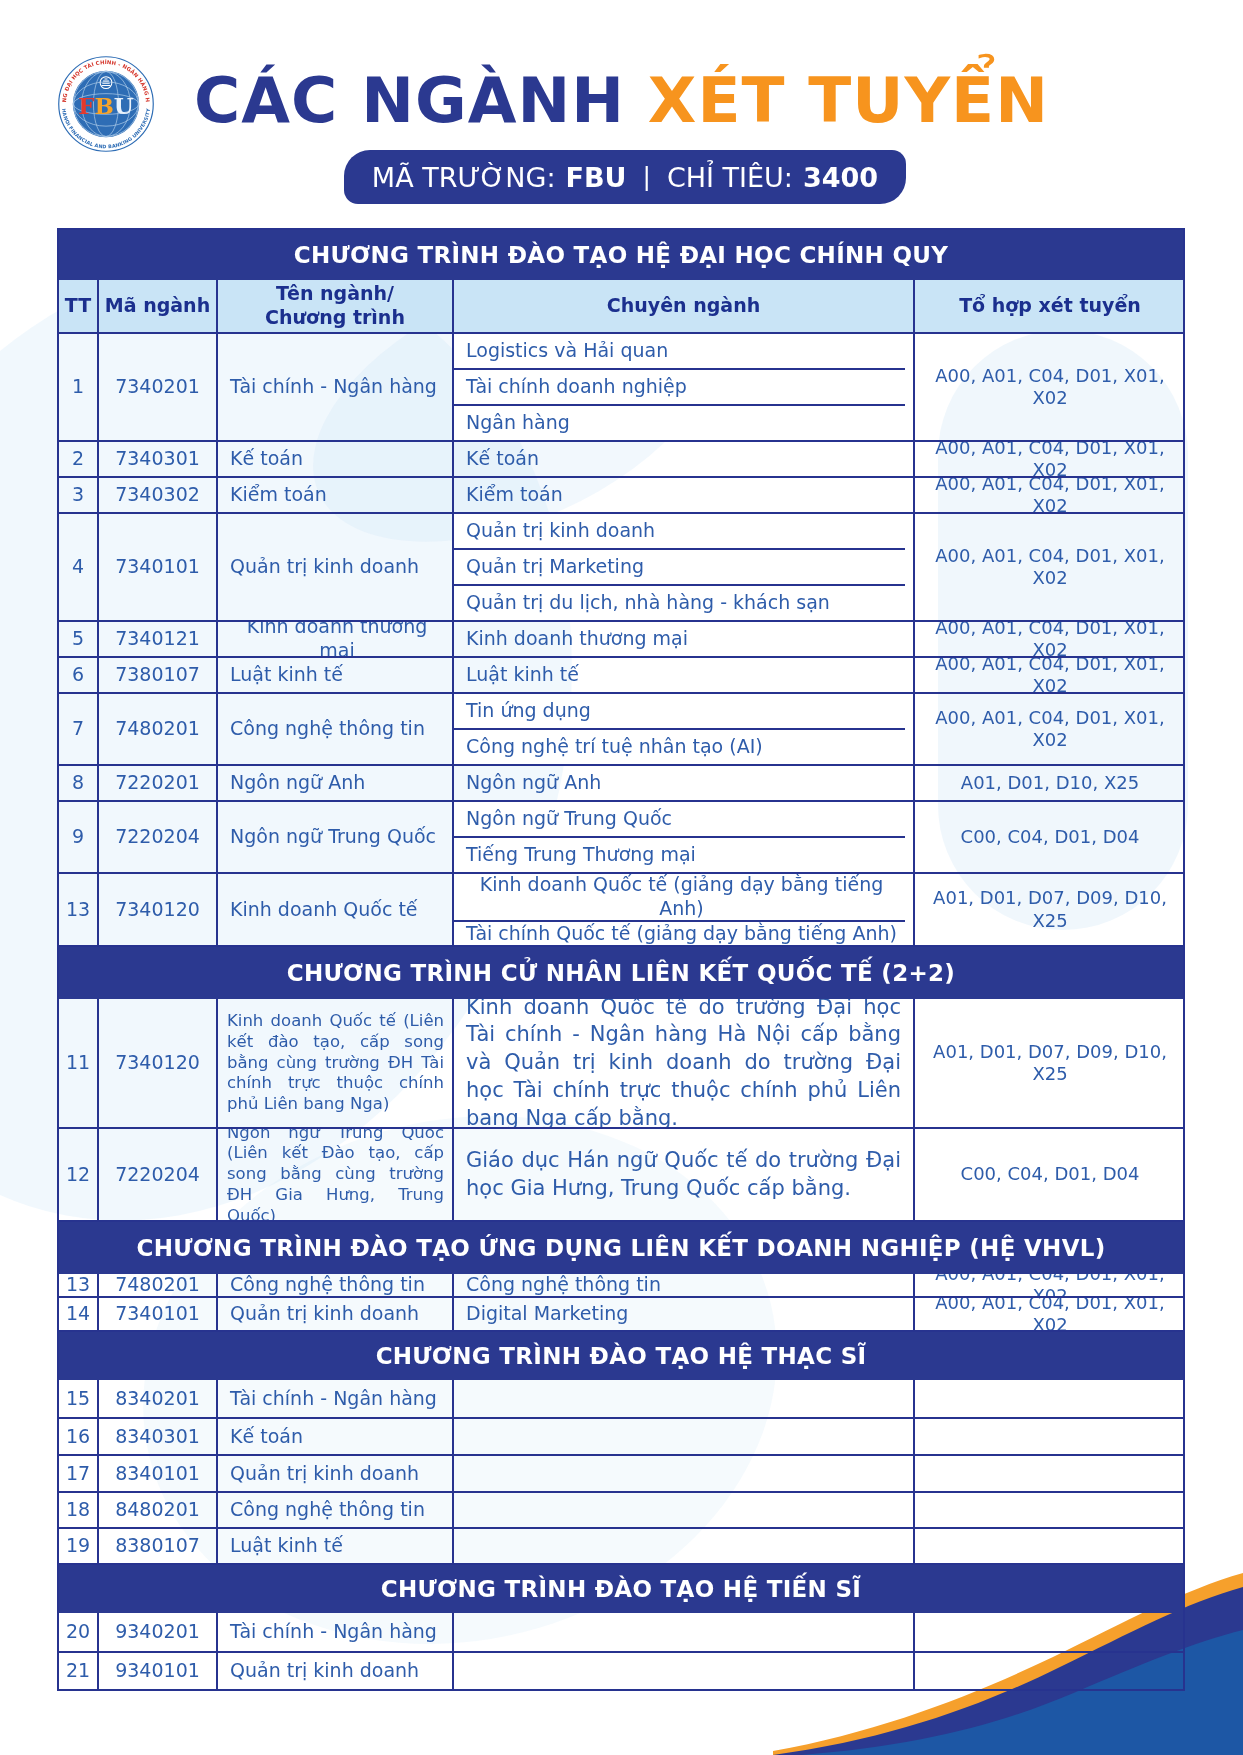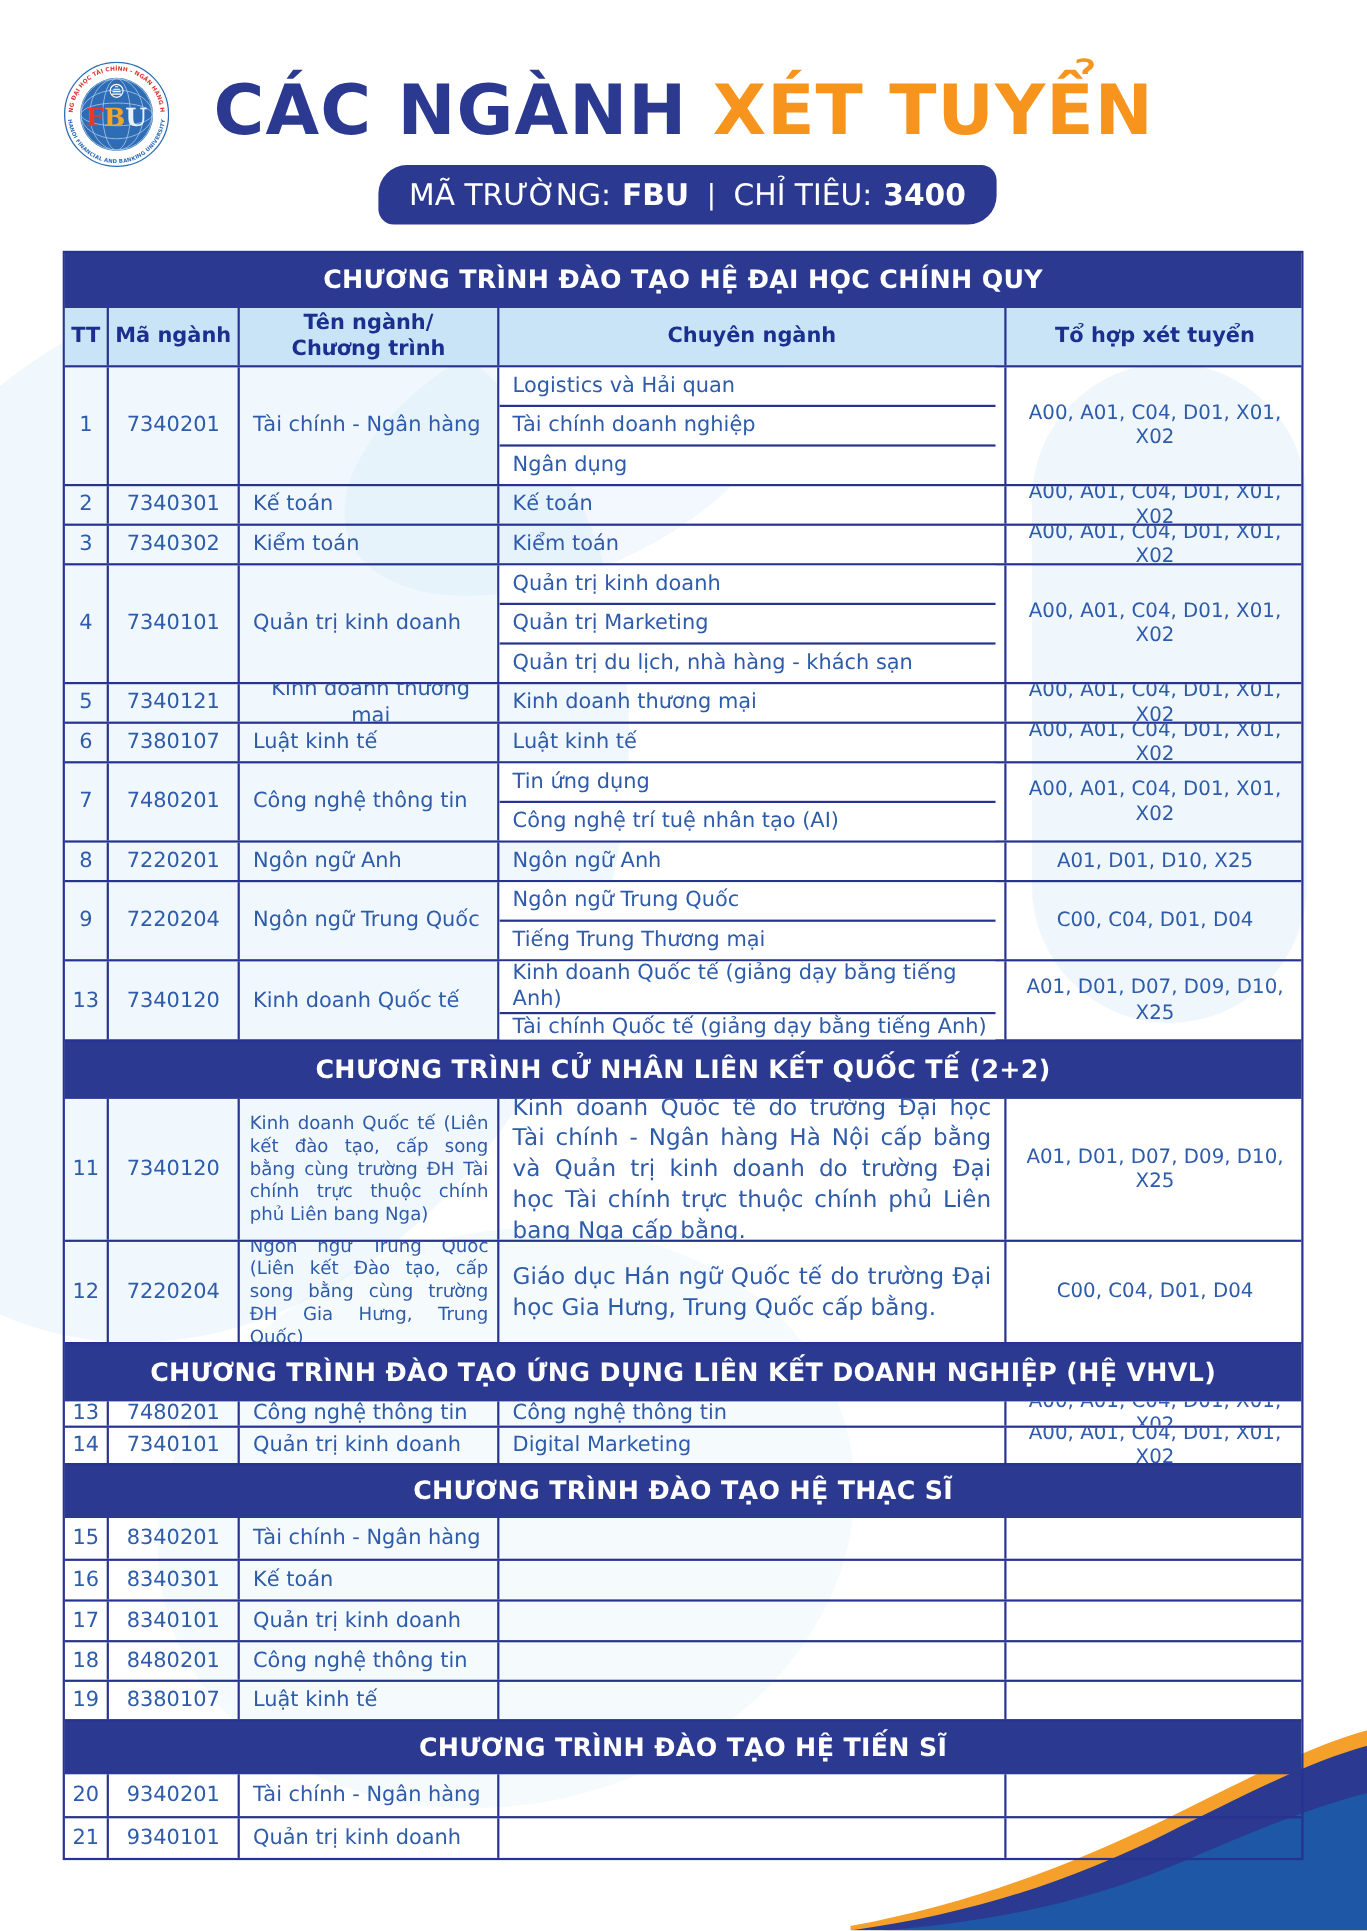--- a/index.html
+++ b/index.html
@@ -59,21 +59,21 @@
     justify-content:center;text-align:center;font-size:19px;line-height:1.25;
     overflow:hidden;}
   .row > .c:first-child{border-left:none;}
   .colhead{background:var(--lblue);}
   .colhead .c{color:var(--headtxt);font-weight:bold;font-size:19px;
     flex-direction:column;}
   .left{justify-content:flex-start;text-align:center;padding:2px 8px 2px 12px;}
   .specs{flex-direction:column;align-items:stretch;padding:0;}
   .spec-box{flex:1;display:flex;align-items:center;background:#fff;
     border-top:2px solid var(--line);margin-right:8px;
-    padding:0 8px 0 12px;text-align:left;font-size:19px;}
+    padding:0 8px 0 12px;text-align:center;font-size:19px;}
   .spec-box:first-child{border-top:none;}
   .combo{font-size:18px;padding:0 6px;}
   .jus{display:block;padding:8px 12px;text-align:justify;font-size:21px;line-height:1.32;}
   .jus-sm{display:block;padding:5px 8px 5px 9px;text-align:justify;font-size:16.5px;line-height:1.26;}
   .vcent{display:flex;align-items:center;}
 </style>
 </head>
 <body>
 
 <div class="blob b1"></div>
@@ -146,21 +146,21 @@
     <div class="c">Tổ hợp xét tuyển</div>
   </div>
 
   <div class="row" style="height:108px">
     <div class="c">1</div>
     <div class="c">7340201</div>
     <div class="c left">Tài chính - Ngân hàng</div>
     <div class="c specs">
       <div class="spec-box">Logistics và Hải quan</div>
       <div class="spec-box">Tài chính doanh nghiệp</div>
-      <div class="spec-box">Ngân dụng</div>
+      <div class="spec-box">Ngân hàng</div>
     </div>
     <div class="c combo">A00, A01, C04, D01, X01, X02</div>
   </div>
 
   <div class="row" style="height:36px">
     <div class="c">2</div>
     <div class="c">7340301</div>
     <div class="c left">Kế toán</div>
     <div class="c left">Kế toán</div>
     <div class="c combo">A00, A01, C04, D01, X01, X02</div>

